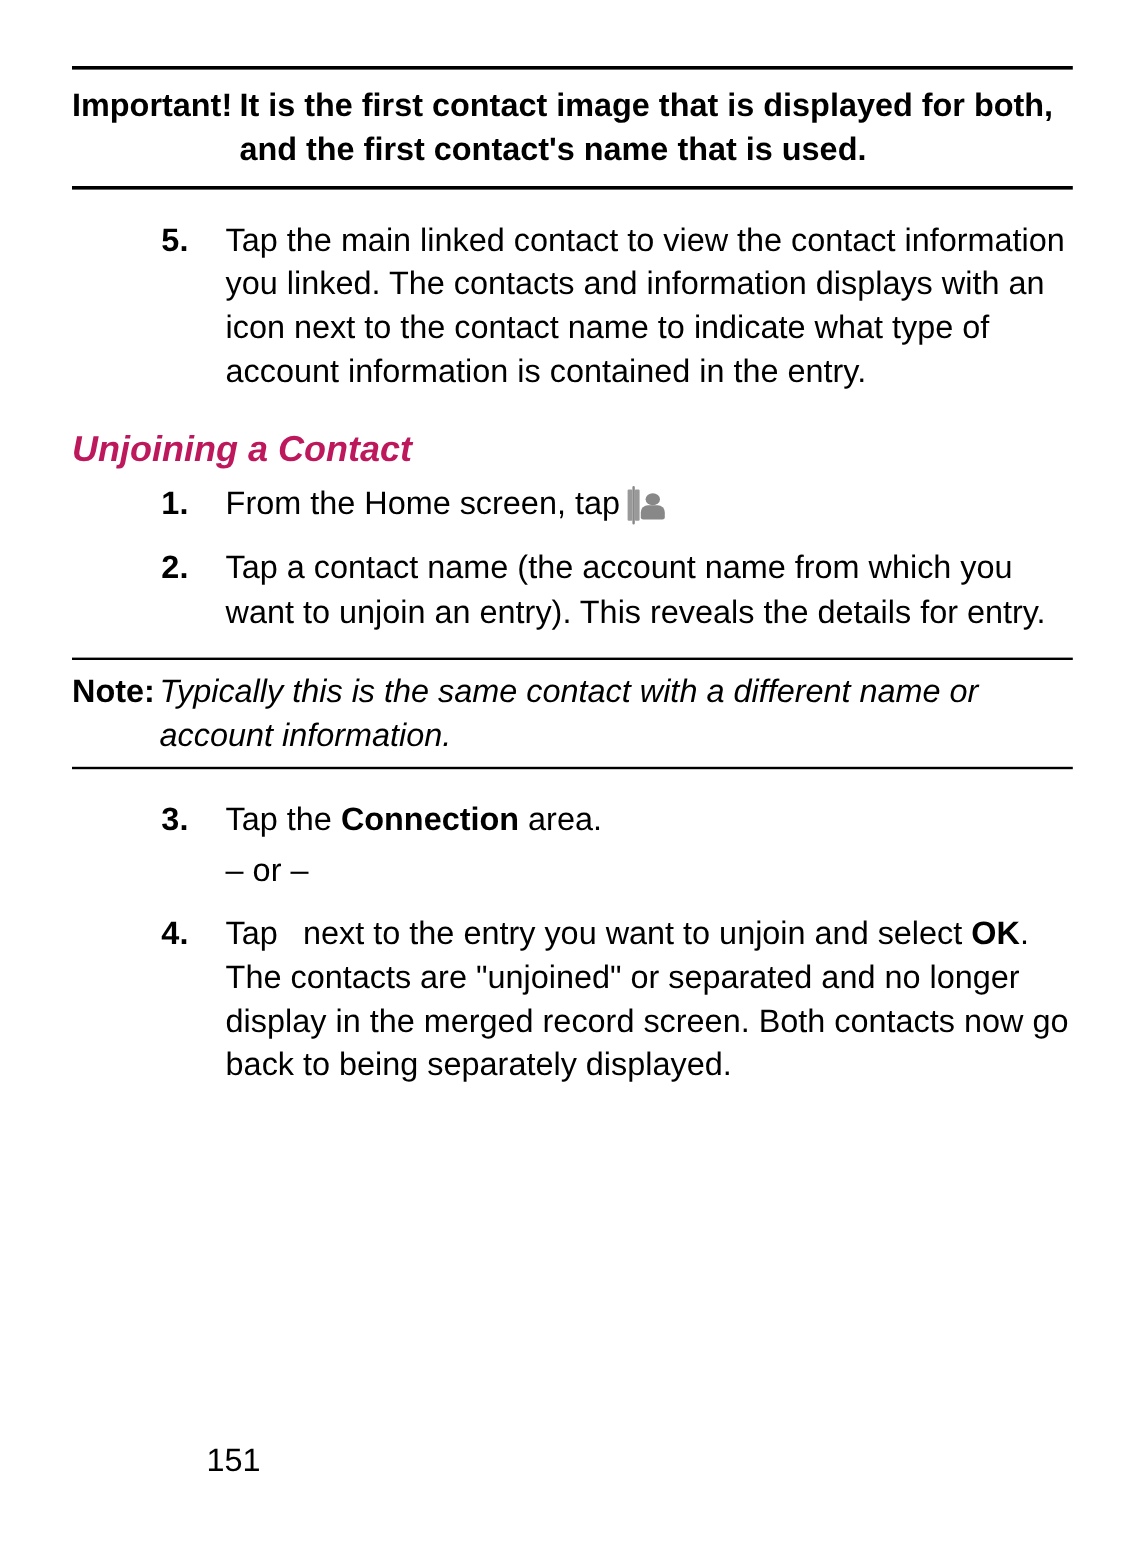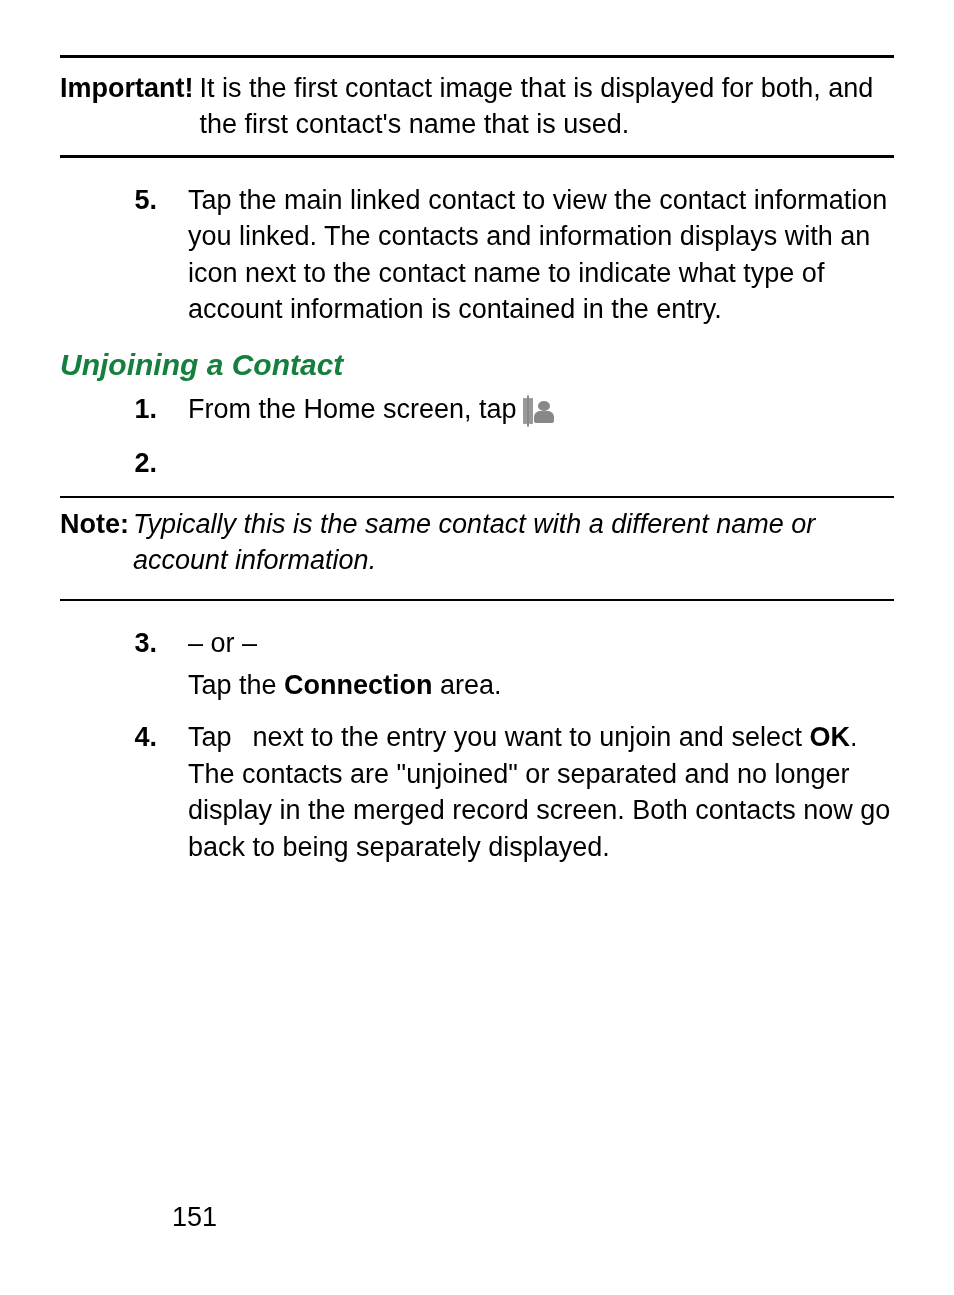--- a/index.html
+++ b/index.html
@@ -38,20 +38,21 @@
   .important-label {
     font-weight: bold;
     flex: 0 0 auto;
     padding-right: 6px;
   }
   .important-body {
     flex: 1 1 auto;
   }
   .important-body p {
     margin: 0 0 2px 0;
+    font-weight: bold;
   }
   .num-list {
     margin: 24px 0 0 0;
   }
   .num-item {
     display: flex;
     margin-bottom: 10px;
   }
   .num-marker {
     width: 115px;
@@ -61,28 +62,28 @@
     padding-right: 18px;
     box-sizing: border-box;
   }
   .num-body {
     flex: 1 1 auto;
   }
   .num-body p {
     margin: 0 0 6px 13px;
   }
   .section-head {
-    color: #15803d;
+    color: #be185d;
     font-weight: bold;
     font-style: italic;
     font-size: 30px;
-    margin: 11px 0 6px 0;
+    margin: 21px 0 6px 0;
   }
   .note-block {
-    margin: 8px 0 20px 0;
+    margin: 8px 0 8px 0;
   }
   .note-row {
     display: flex;
   }
   .note-label {
     font-weight: bold;
     flex: 0 0 auto;
     padding-right: 4px;
   }
   .note-body {
@@ -210,20 +211,23 @@
         <p>
           <span>From the Home screen, tap </span>
           <span class="icon-box"><span class="contacts-icon"><span class="bar-l"></span><span class="bar-r"></span></span></span>
           <span>.</span>
         </p>
       </div>
     </div>
 
     <div class="num-item">
       <div class="num-marker">2.</div>
+      <div class="num-body">
+        <p>Tap a contact name (the account name from which you want to unjoin an entry). This reveals the details for entry.</p>
+      </div>
     </div>
   </div>
 
   <hr class="hr-thin" style="margin-top:14px;">
 
   <div class="note-block">
     <div class="note-row">
       <div class="note-label">Note:</div>
       <div class="note-body">Typically this is the same contact with a different name or account information.</div>
     </div>
@@ -231,24 +235,24 @@
 
   <hr class="hr-thin">
 
   <div class="gap"></div>
 
   <div class="num-list" style="margin-top:0;">
 
     <div class="num-item">
       <div class="num-marker">3.</div>
       <div class="num-body">
-        <p>– or –</p>
         <p>
           <span>Tap the </span><span class="b">Connection</span><span> area.</span>
         </p>
+        <p>– or –</p>
       </div>
     </div>
 
     <div class="num-item">
       <div class="num-marker">4.</div>
       <div class="num-body">
         <p>
           <span>Tap </span>
           <span class="icon-box"><span class="minus-icon"></span></span>
           <span> next to the entry you want to unjoin and select </span><span class="b">OK</span><span>. The contacts are "unjoined" or separated and no longer display in the merged record screen. Both contacts now go back to being separately displayed.</span>

